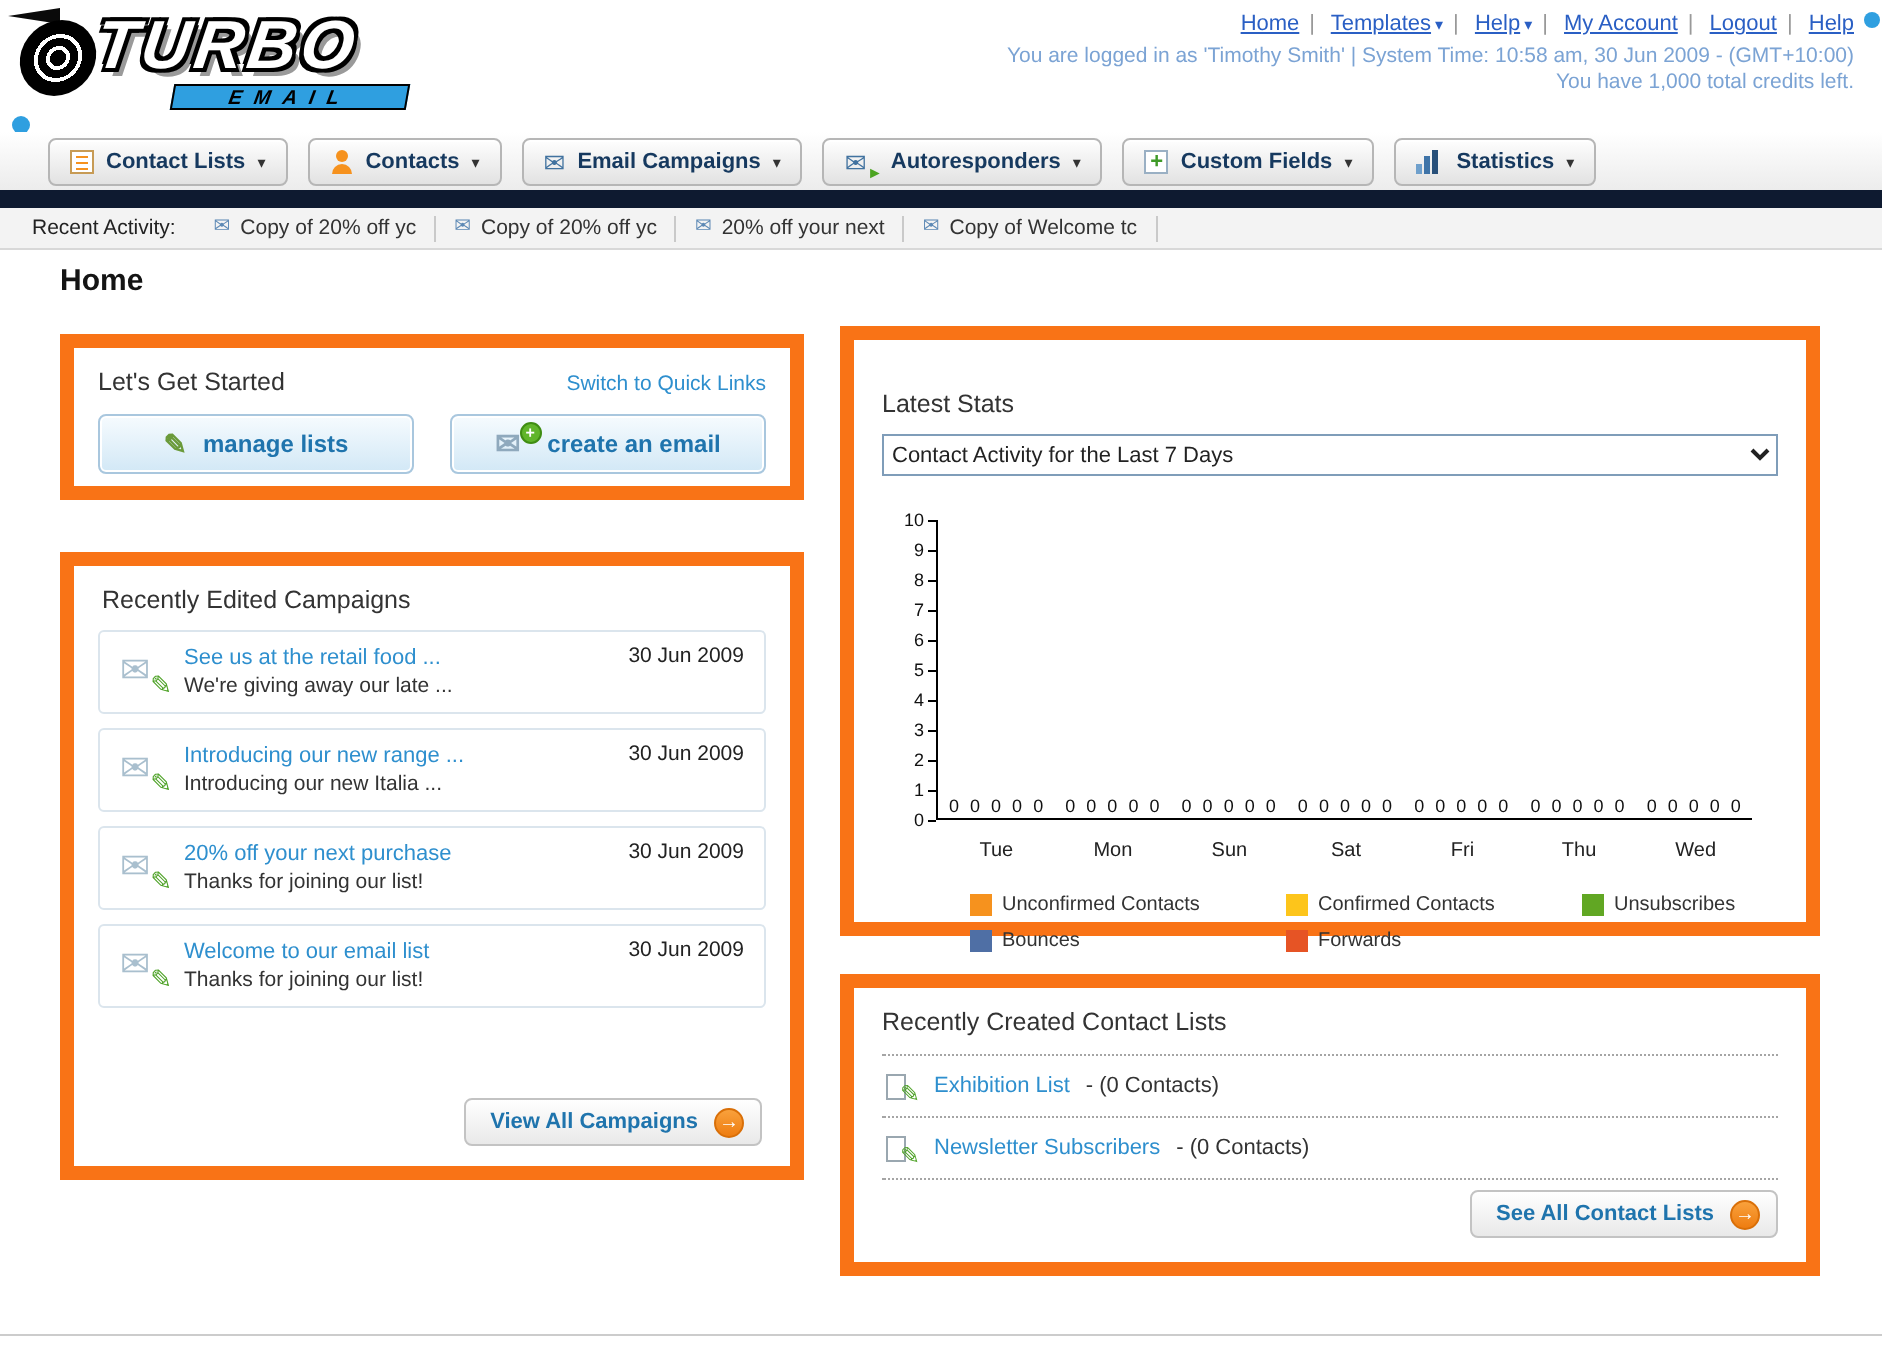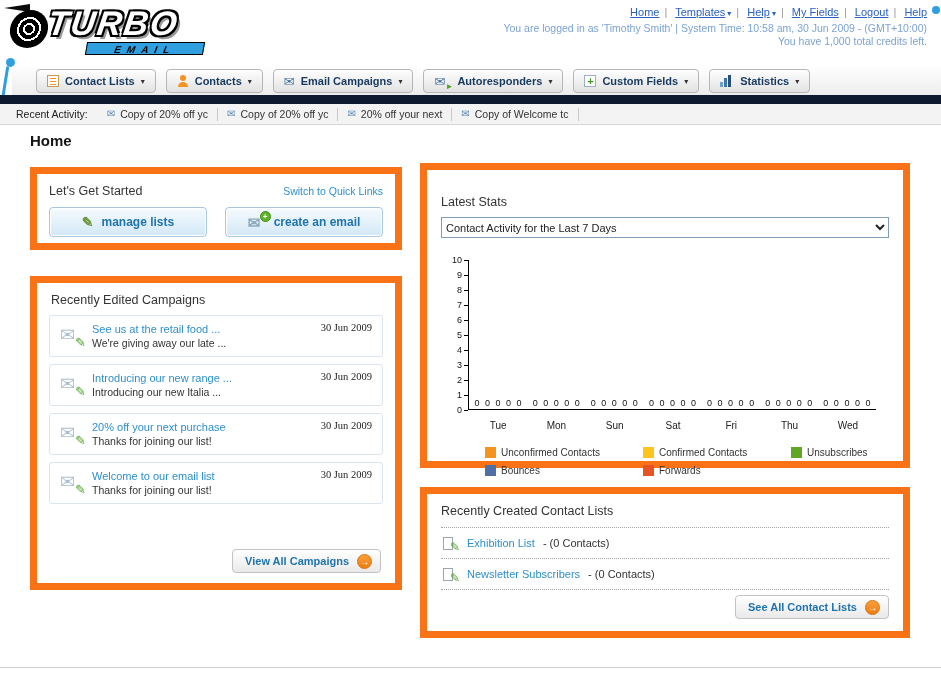--- a/index.html
+++ b/index.html
@@ -26,21 +26,21 @@
   .corner-dot { position:absolute; right:1px; top:6px; width:8px; height:8px; border-radius:50%; background:#2f9fe0; }
 
   .top-links { position:absolute; top:6px; right:14px; font-size:11px; white-space:nowrap; }
   .top-links a { color:#2a5fc4; text-decoration:underline; cursor:pointer; }
   .top-links .sep { color:#999; margin:0 5px; }
   .top-links .caret { color:#2a5fc4; font-size:8px; margin-left:2px; }
   .login-info { position:absolute; top:22px; right:14px; font-size:10.5px; color:#7ba3d4; }
   .credits { position:absolute; top:35px; right:14px; font-size:10.5px; color:#7ba3d4; }
 
   
-  .tabbar { position:absolute; left:12px; right:0; top:66px; height:29px;
+  .tabbar { position:absolute; left:0; right:0; top:66px; height:29px;
     background:linear-gradient(#ffffff, #ececec); padding:3px 0 0 24px; display:flex; gap:10px; }
   .tab { height:24px; display:inline-flex; align-items:center; gap:6px; padding:0 10px;
     border:1px solid #b6b6b6; border-radius:4px; background:linear-gradient(#fefefe,#e2e2e2);
     box-shadow:inset 0 1px 0 #fff; cursor:pointer; }
   .tab-label { font-size:11px; font-weight:bold; color:#16395f; }
   .tab .caret { font-size:8px; color:#333; }
 
   .darkbar { position:absolute; left:0; right:0; top:95px; height:9px; background:#0e1a30; }
 
   
@@ -84,21 +84,21 @@
   .filter-link.active { background:#c2ddf2; color:#1b6aa8; padding:2px 7px; border-radius:2px; }
   .camp-rows { padding:8px 12px 0 12px; }
   .camp-row { position:relative; border:1px solid #dbe5ed; border-radius:3px; margin-bottom:7px;
     height:42px; display:flex; align-items:center; padding:0 10px; gap:8px; }
   .camp-ic { position:relative; width:24px; height:20px; flex:0 0 24px; }
   .camp-ic .env { position:absolute; left:0; top:0; font-size:18px; color:#a9bfce; line-height:1; }
   .camp-ic .pen { position:absolute; right:-2px; bottom:-3px; font-size:13px; color:#4ea227; line-height:1; }
   .camp-text { flex:1; min-width:0; }
   .camp-title { font-size:11px; color:#2e8fce; cursor:pointer; }
   .camp-sub { font-size:10.5px; color:#333; margin-top:2px; }
-  .camp-date { position:absolute; right:10px; top:6px; font-size:10.5px; color:#222;font-family:Liberation Serif, serif; }
+  .camp-date { position:absolute; right:10px; top:6px; font-size:10.5px; color:#222; }
   .btn-arrow { position:absolute; right:14px; bottom:10px; height:24px; padding:0 8px 0 12px;
     border:1px solid #c3c3c3; border-radius:4px; background:linear-gradient(#ffffff,#e9e9e9);
     display:flex; align-items:center; gap:8px; color:#1f74ad; font-weight:bold; font-size:11px; cursor:pointer; }
   .orange-circle { width:15px; height:15px; border-radius:50%; background:linear-gradient(#f9a13c,#ee7d11);
     border:1px solid #d96f08; color:#fff; font-size:10px; font-weight:bold; line-height:13px; text-align:center; }
 
   
   .panel-stats { left:420px; top:163px; width:490px; height:305px; padding:25px 14px; }
   .stats-select { margin-top:8px; width:100%; height:21px; font-size:11px; font-family:inherit;
     border:1px solid #7f9db9; background:#fff; color:#222; }
@@ -163,21 +163,21 @@
     <span class="logo-sub">EMAIL</span>
   </div>
   <span class="swoosh-dot"></span>
   <span class="swoosh-line"></span>
   <span class="corner-dot"></span>
 
   <div class="top-links">
     <a>Home</a><span class="sep">|</span>
     <a>Templates</a><span class="caret">▾</span><span class="sep">|</span>
     <a>Help</a><span class="caret">▾</span><span class="sep">|</span>
-    <a>My Fields</a><span class="sep">|</span>
+    <a>My Account</a><span class="sep">|</span>
     <a>Logout</a><span class="sep">|</span>
     <a>Help</a>
   </div>
   <div class="login-info">You are logged in as 'Timothy Smith' | System Time: 10:58 am, 30 Jun 2009 - (GMT+10:00)</div>
   <div class="credits">You have 1,000 total credits left.</div>
 
   <div class="tabbar">
     <div class="tab">
       <span class="ti ic-lists"></span>
       <span class="tab-label">Contact Lists</span>

